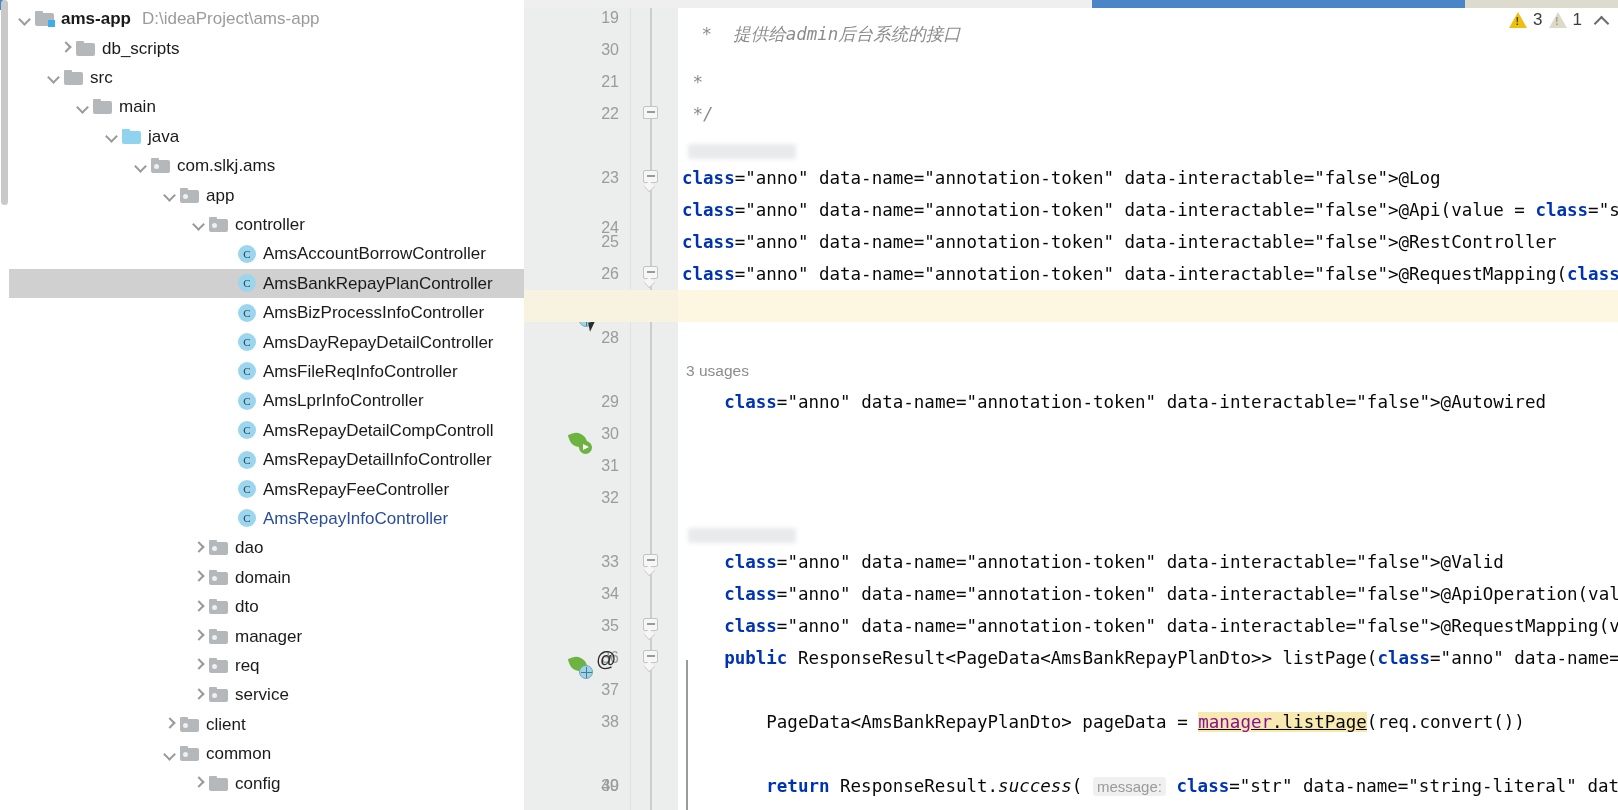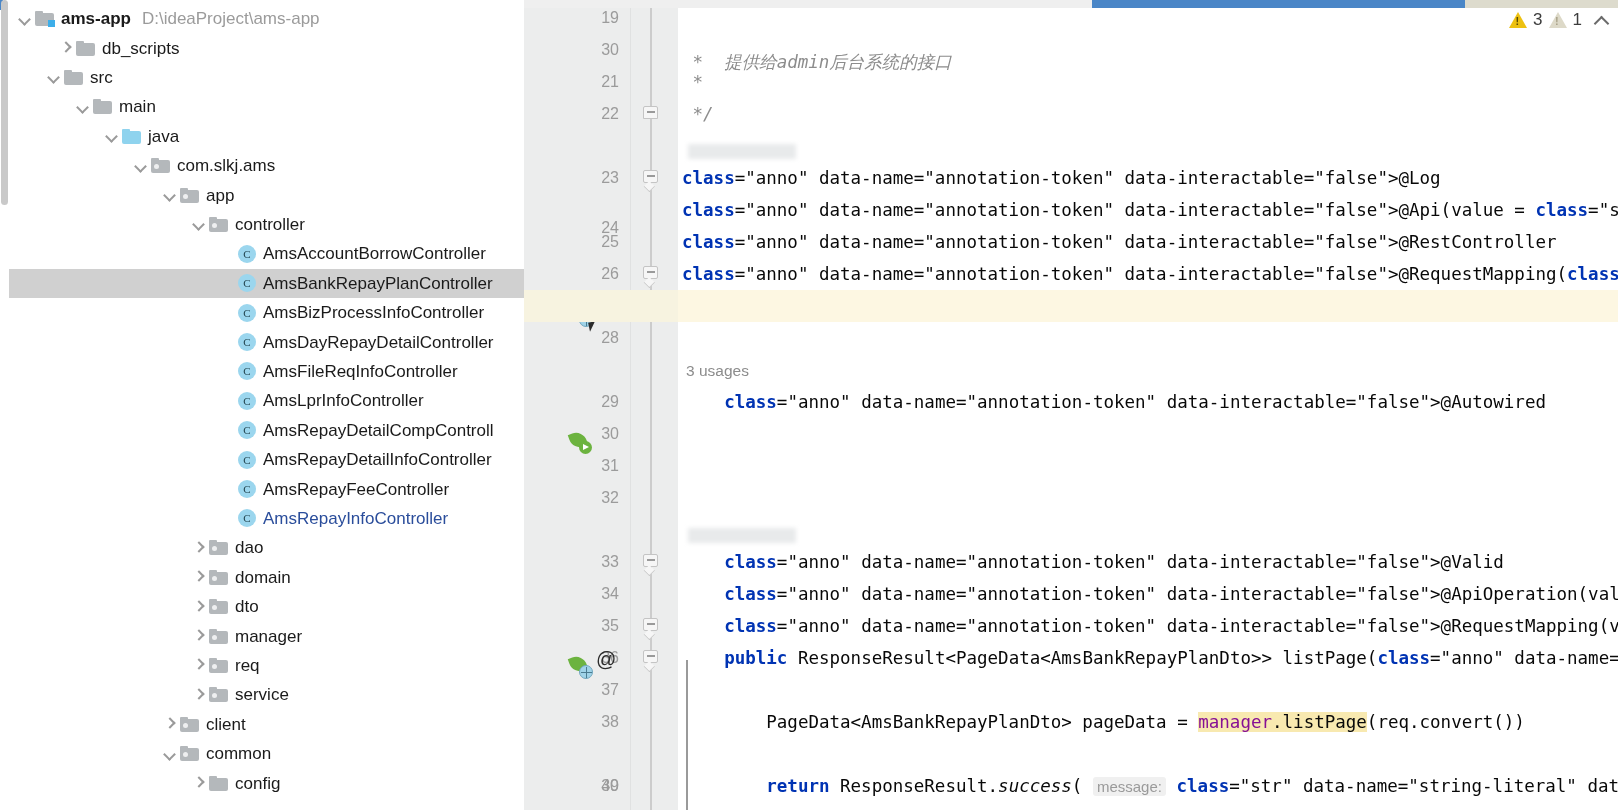--- a/index.html
+++ b/index.html
@@ -143,21 +143,21 @@
 
   
   .kw   { color:#0033b3; font-weight:bold; }
   .cmt  { color:#8c8c8c; font-style:italic; }
   .fld  { color:#871094; }
   .mth  { color:#080808; font-style:italic; }
   .usages {
     color:#8c8c8c; font-family:"Liberation Sans", sans-serif; font-size:15.5px;
   }
   .classname-hl { background:#e0e3f5; }
-  .ident-hl { background:#f8e9b0; }
+  .ident-hl { background:#f8e9b0;text-decoration:underline; }
   .param-hint {
     background:#f0f0f0; color:#9a9a9a; border-radius:3px;
     padding:1px 4px; font-size:15px; font-family:"Liberation Sans", sans-serif;
   }
 
   
   .foldmk { position:absolute; left:12px; width:17px; height:20px; }
   .foldmk .shape {
     position:absolute; left:0; top:0; width:15px; height:13px;
     border:1.6px solid #c4c4c4; background:#f6f6f6;
@@ -605,21 +605,21 @@
         </div>
         <div class="foldmk updown" style="top: 642px;">
           <span class="shape"></span>
           <span class="tip"></span>
           <span class="minus"></span>
         </div>
       </div>
 
     <div id="code">
         <div class="grow" style="top: -6px; padding-left: 4px;"></div>
-        <div class="grow" style="top: 38px; padding-left: 4px;"><span class="cmt"> *  提供给admin后台系统的接口</span></div>
+        <div class="grow" style="top: 10px; padding-left: 13px;"><span class="cmt"> *  提供给admin后台系统的接口</span></div>
         <div class="grow" style="top: 58px; padding-left: 4px;"><span class="cmt"> *</span></div>
         <div class="grow" style="top: 90px; padding-left: 4px;"><span class="cmt"> */</span></div>
         <div class="redact" style="left: 10px; top: 136px; width: 108px; height: 15px;"></div>
         <div class="grow" style="top: 154px; padding-left: 4px;"><span <span="" class="kw">class</span>="anno" data-name="annotation-token" data-interactable="false"&gt;@Log</div>
         <div class="grow" style="top: 186px; padding-left: 4px;"><span <span="" class="kw">class</span>="anno" data-name="annotation-token" data-interactable="false"&gt;@Api(value = <span <span="" class="kw">class</span>="str" data-name="string-literal" data-interactable="false"&gt;"银行每日还款计划")</div>
         <div class="grow" style="top: 218px; padding-left: 4px;"><span <span="" class="kw">class</span>="anno" data-name="annotation-token" data-interactable="false"&gt;@RestController</div>
         <div class="grow" style="top: 250px; padding-left: 4px;"><span <span="" class="kw">class</span>="anno" data-name="annotation-token" data-interactable="false"&gt;@RequestMapping(<span <span="" class="kw">class</span>="str" data-name="string-literal" data-interactable="false"&gt;"AmsBankRepayPlan")</div>
         <div class="grow" style="top: 282px; padding-left: 4px;"><span class="kw">public</span> <span class="kw">class</span> <span class="classname-hl">AmsBankRepayPlanController</span> {</div>
         <div class="grow" style="top: 314px; padding-left: 4px;"></div>
         <div class="grow" style="top: 346px; padding-left: 8px;"><span class="usages">3 usages</span></div>

